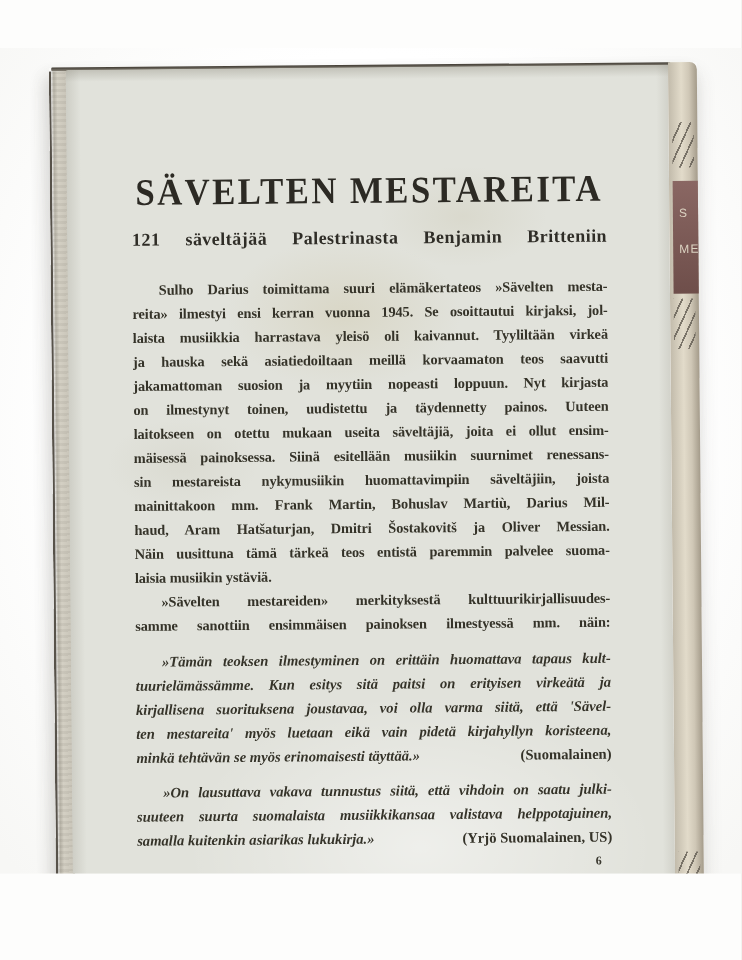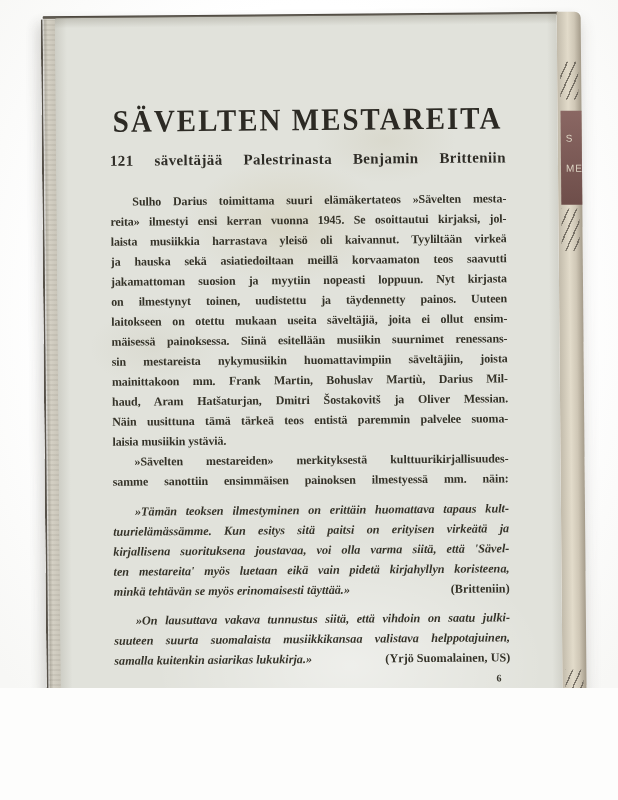--- a/index.html
+++ b/index.html
@@ -6,20 +6,21 @@
   body {
     width: 618px; height: 800px;
     background: #fdfdfc;
     font-family: "Liberation Serif", serif;
     overflow: hidden;
   }
   .photo {
     position: relative; width: 618px; height: 688px;
     background: radial-gradient(ellipse 420px 520px at 50% 46%, #ffffff 60%, #f7f7f5 100%);
     overflow: hidden;
+    margin-top: 40px;
   }
   
   .book {
     position: absolute; left: 44px; top: 14px; width: 540px; height: 769px;
     transform: rotate(-0.5deg);
     box-shadow: 0 10px 16px rgba(70,64,56,0.16), -5px 6px 12px rgba(70,64,56,0.10);
   }
   .book-top-edge {
     position: absolute; left: 2px; top: 0; width: 516px; height: 3px;
     background: linear-gradient(to bottom, #413c34, #8a857a);
@@ -146,21 +147,21 @@
               <div class="line indent">»Sävelten mestareiden» merkityksestä kulttuurikirjallisuudes-</div>
               <div class="line">samme sanottiin ensimmäisen painoksen ilmestyessä mm. näin:</div>
             </div>
             <div class="para quote">
               <div class="line indent">»Tämän teoksen ilmestyminen on erittäin huomattava tapaus kult-</div>
               <div class="line">tuurielämässämme. Kun esitys sitä paitsi on erityisen virkeätä ja</div>
               <div class="line">kirjallisena suorituksena joustavaa, voi olla varma siitä, että 'Sävel-</div>
               <div class="line">ten mestareita' myös luetaan eikä vain pidetä kirjahyllyn koristeena,</div>
               <div class="line attr-line">
                 <span class="qt">minkä tehtävän se myös erinomaisesti täyttää.»</span>
-                <span class="attribution">(Britteniin)</span>
+                <span class="attribution">(Suomalainen)</span>
               </div>
             </div>
             <div class="para quote">
               <div class="line indent">»On lausuttava vakava tunnustus siitä, että vihdoin on saatu julki-</div>
               <div class="line">suuteen suurta suomalaista musiikkikansaa valistava helppotajuinen,</div>
               <div class="line attr-line">
                 <span class="qt">samalla kuitenkin asiarikas lukukirja.»</span>
                 <span class="attribution">(Yrjö Suomalainen, US)</span>
               </div>
             </div>

